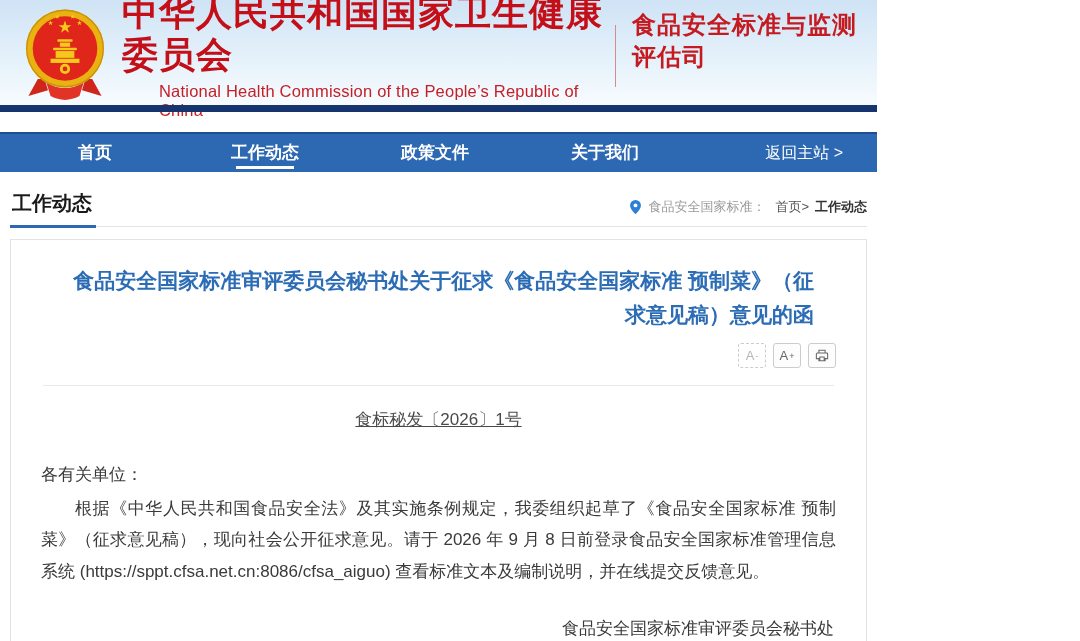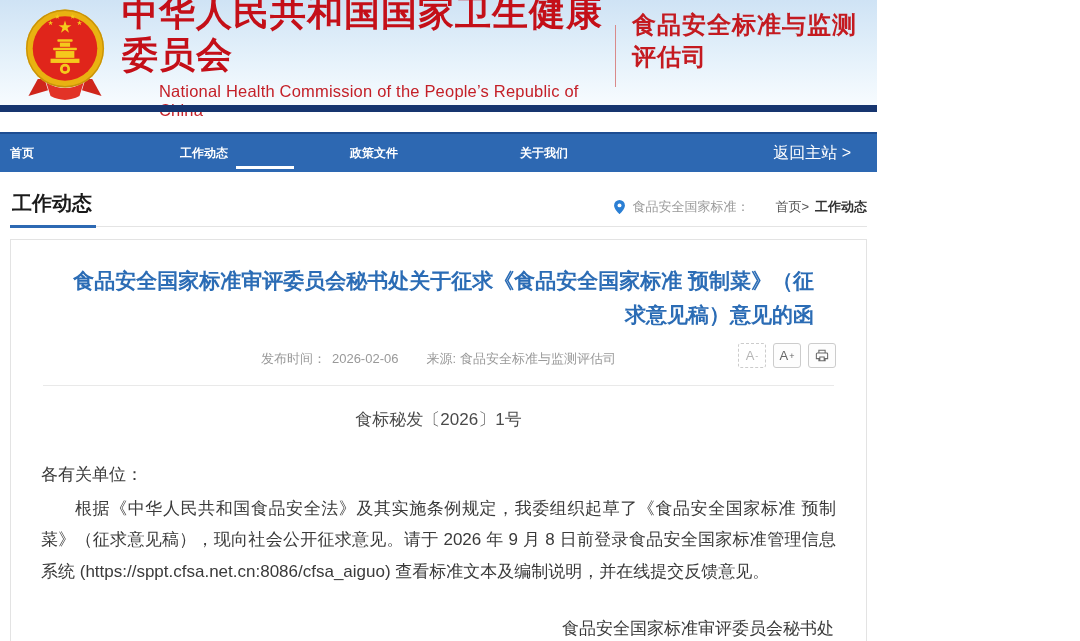--- a/index.html
+++ b/index.html
@@ -66,42 +66,42 @@
     height: 40px;
     background: #2d68b2;
     border-top: 2px solid #1d4d92;
     display: flex;
     align-items: stretch;
     justify-content: space-between;
   }
   .nav-tabs { display: flex; padding-left: 10px; }
   .nav-tab {
     width: 170px;
-    text-align: left;
+    text-align: center;
     color: #ffffff;
-    font-size: 12px;
+    font-size: 17px;
     font-weight: bold;
     line-height: 38px;
     position: relative;
     cursor: pointer;
   }
   .nav-tab.active .tab-underline {
     position: absolute;
     left: 50%;
     transform: translateX(-50%);
     bottom: 3px;
     width: 58px;
     height: 3px;
     background: #ffffff;
   }
   .nav-back {
     color: #ffffff;
     font-size: 16px;
     line-height: 38px;
-    margin-right: 26px;
+    margin-right: 34px;
     cursor: pointer;
   }
 
   
   .section-row {
     margin: 18px 10px 0 10px;
     display: flex;
     justify-content: space-between;
     align-items: flex-end;
     border-bottom: 1px solid #e4e4e4;
@@ -115,21 +115,21 @@
     margin-bottom: -2px;
   }
   .breadcrumb {
     font-size: 13px;
     color: #999;
     padding-bottom: 10px;
     display: flex;
     align-items: center;
     gap: 6px;
   }
-  .breadcrumb .crumb-path { color: #555; margin-left: 20px; }
+  .breadcrumb .crumb-path { color: #555; margin-left: 4px; }
   .breadcrumb .crumb-current { color: #333; font-weight: bold; }
 
   
   .content-box {
     margin: 12px 10px 0 10px;
     border: 1px solid #e3e3e3;
     background: #fff;
     padding: 18px 22px 60px 22px;
     min-height: 420px;
   }
@@ -181,20 +181,21 @@
   .meta-divider {
     border: none;
     border-top: 1px solid #e9e9e9;
     margin: 8px 10px 0 10px;
   }
   .doc-number {
     text-align: center;
     font-size: 17px;
     color: #4a4a4a;
     margin-top: 22px;
+    text-decoration: underline;
   }
   .letter {
     margin-top: 28px;
     padding: 0 8px;
     font-size: 17px;
     color: #3a3a3a;
     line-height: 1.85;
   }
   .salutation { margin-bottom: 2px; }
   .para {
@@ -284,23 +285,20 @@
       <span class="crumb-prefix">食品安全国家标准：</span>
       <span class="crumb-path">首页&gt;</span>
         <span class="crumb-current">工作动态</span>
     </div>
   </div>
 
   <main class="content-box">
     <h1 class="article-title">食品安全国家标准审评委员会秘书处关于征求《食品安全国家标准 预制菜》（征求意见稿）意见的函</h1>
 
     <div class="meta-row">
-      <div class="meta-text">
-        <span>发布时间：</span><span class="meta-date">2026-02-06</span><span class="meta-source-label">来源:</span><span class="meta-source">食品安全标准与监测评估司</span>
-      </div>
       <div class="tools">
         <button class="tool-btn disabled">
             <span>A</span>
             <sup>-</sup>
           </button>
         <button class="tool-btn">
             <span>A</span>
             <sup>+</sup>
           </button>
         <button class="tool-btn">

